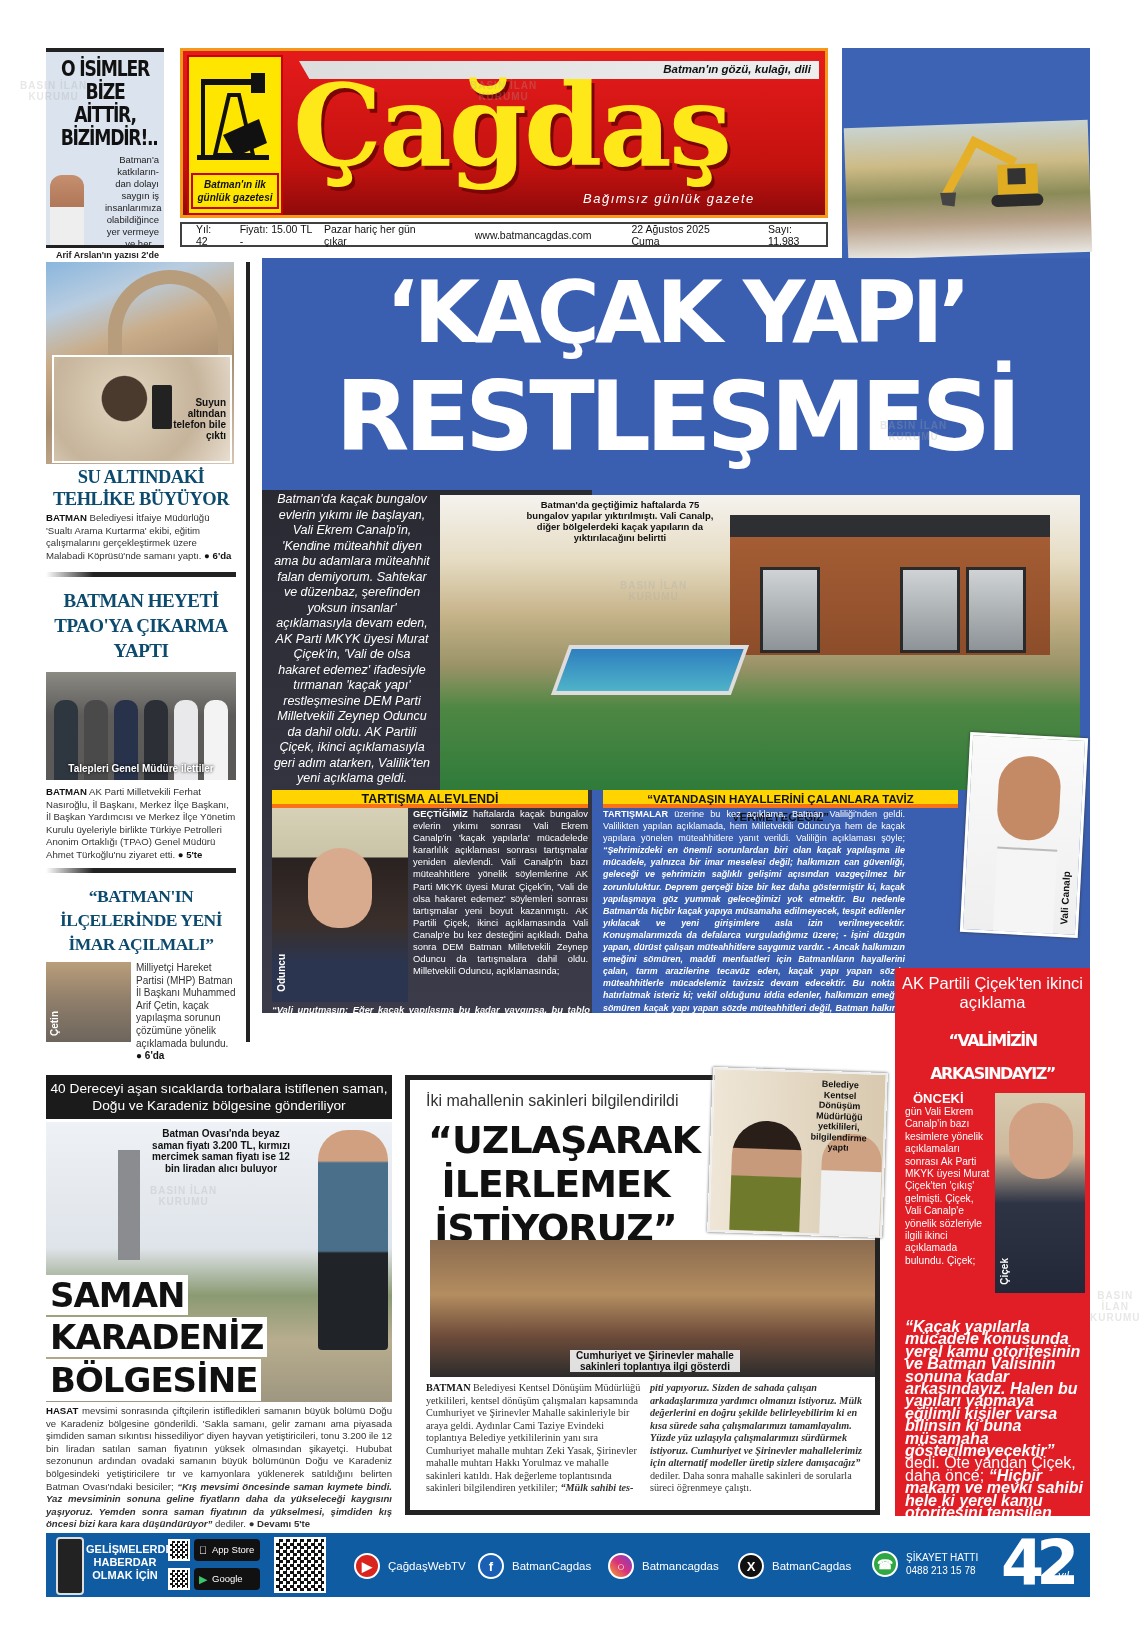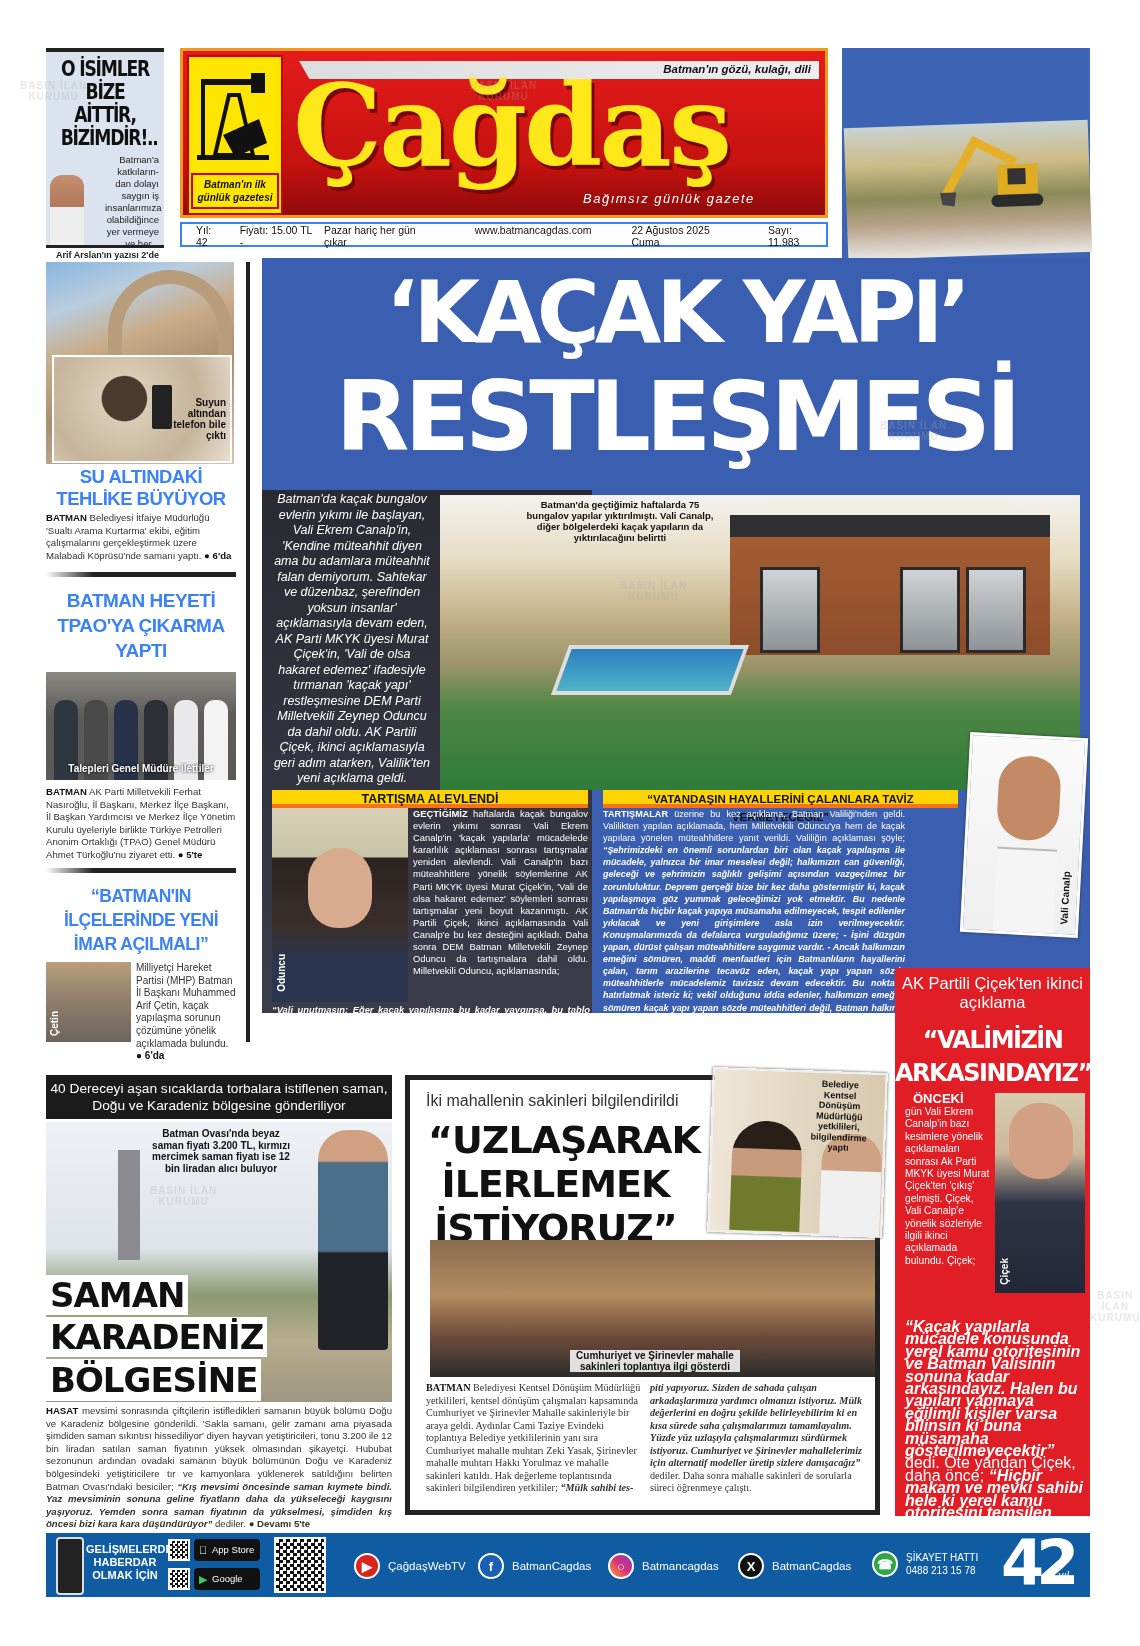--- a/index.html
+++ b/index.html
@@ -14,30 +14,30 @@
 #teaser-avatar{left:50px;top:175px;width:34px;height:70px;border-radius:12px 12px 0 0;background:linear-gradient(#c58f70,#b07758 45%,#eee 46%)}
 
 #masthead{left:180px;top:48px;width:648px;height:170px;background:linear-gradient(#e51b1b,#c4120f 70%,#8f0a0a);border:3px solid #f39a1a}
 #logo-box{left:4px;top:4px;width:96px;height:160px;background:#ffe600;border:2px solid #c00}
 #oil-rig{left:6px;top:8px;width:80px;height:100px}
 #logo-tag{left:2px;bottom:4px;width:88px;height:36px;border:2px solid #c00;background:#ffe600;font-size:10px;font-style:italic;font-weight:bold;line-height:13px;text-align:center;padding-top:3px;color:#111}
 #slogan-bar{right:6px;top:10px;width:520px;height:18px;background:linear-gradient(90deg,#ddd,#eee);clip-path:polygon(0 0,100% 0,100% 100%,2% 100%);}
 #slogan{right:14px;top:12px;font-size:11.5px;font-style:italic;font-weight:bold;color:#111}
 #brand{left:110px;top:5px;font-family:"DejaVu Serif",serif;font-weight:bold;font-size:112px;line-height:140px;color:#ffe81a;letter-spacing:-3px;text-shadow:3px 4px 0 #7a0505}
 #brand-sub{left:400px;top:140px;font-size:13px;font-style:italic;color:#fff;letter-spacing:1.5px}
-#infobar{left:180px;top:222px;width:648px;height:25px;border:2px solid #3b82f6;display:flex;align-items:flex-start;font-size:10.5px;color:#111}
+#infobar{left:180px;top:222px;width:648px;height:25px;border:2px solid #404040;display:flex;align-items:center;font-size:10.5px;color:#111}
 #infobar span{margin-left:14px}
 
 #promo{left:842px;top:48px;width:248px;height:210px;background:#3c63b4}
 #promo-title{top:8px;width:100%;text-align:center;color:#fff;font-size:15.5px;line-height:17px;letter-spacing:.3px}
 #promo-photo{left:4px;top:76px;width:244px;height:132px;background:linear-gradient(180deg,#c9d3d0 0%,#cdbb86 30%,#8a8b58 55%,#b9a28a 75%,#e8e6e2 100%);transform:rotate(-2deg)}
 #excavator{left:90px;top:10px;width:110px;height:95px}
 
 .col-rule{position:absolute;height:5px;background:linear-gradient(90deg,#fff,#222 25%)}
-.head-l{position:absolute;font-family:Liberation Sans, sans-serif;font-weight:bold;color:#3b82f6;text-align:center;letter-spacing:-.5px}
+.head-l{position:absolute;font-family:Liberation Serif, serif;font-weight:bold;color:#0c4a6e;text-align:center;letter-spacing:-.5px}
 .body-s{position:absolute;font-size:9.6px;line-height:12.6px;color:#333}
 .body-s b{color:#111}
 #story1-photo{left:46px;top:262px;width:188px;height:202px;background:linear-gradient(160deg,#8ab6dd 0%,#b9cde0 20%,#c9ad8a 38%,#a98e70 60%,#d7c5b2 100%)}
 #bridge-arch{left:62px;top:8px;width:124px;height:100px;border:14px solid #b79d7c;border-bottom:none;border-radius:62px 62px 0 0}
 #inset-photo{left:52px;top:355px;width:180px;height:108px;background:radial-gradient(circle at 40% 40%,#4a3a2e 0 18%,#d9cbb4 19%,#c6b49b 60%,#e8ddcf);border:2px solid #fff}
 #phone{left:98px;top:28px;width:20px;height:44px;background:#222;border-radius:2px}
 #inset-cap{right:4px;top:40px;font-size:10px;font-weight:bold;color:#111;text-align:right;line-height:11px}
 #story2-photo{left:46px;top:672px;width:190px;height:108px;background:linear-gradient(#8b8a83,#5d5c5a 40%,#5a5957)}
 .suit{position:absolute;bottom:0;width:24px;height:80px;border-radius:10px 10px 0 0}
 #story2-cap{bottom:6px;left:0;width:100%;text-align:center;color:#fff;font-size:10px;font-weight:bold;text-shadow:0 0 3px #000}
@@ -59,21 +59,21 @@
 #oduncu-face{left:36px;top:40px;width:64px;height:80px;border-radius:32px 32px 30px 30px;background:#d9ab8e}
 .vlabel{position:absolute;color:#fff;font-size:10px;font-weight:bold;writing-mode:vertical-rl;transform:rotate(180deg)}
 #art-left{left:413px;top:808px;width:175px;font-size:9.4px;line-height:12.1px;color:#fff;text-align:justify}
 #art-left-tail{left:272px;top:1004px;width:318px;font-size:9.4px;line-height:12.1px;color:#fff;text-align:justify}
 #art-right{left:603px;top:808px;width:302px;font-size:9.1px;line-height:12.1px;color:#fff;text-align:justify}
 #canalp-photo{left:965px;top:735px;width:118px;height:200px;background:linear-gradient(#fafafa,#efefef);border:3px solid #fff;transform:rotate(3deg);box-shadow:0 0 3px #333}
 #canalp-face{left:28px;top:18px;width:62px;height:84px;border-radius:30px;background:#c48a66}
 
 #red-box{left:895px;top:968px;width:195px;height:548px;background:#e11d25;color:#fff}
 #red-kicker{top:6px;width:100%;text-align:center;font-size:16.5px;line-height:19px}
-#red-quote{top:56px;width:100%;text-align:center;font-family:"DejaVu Sans",sans-serif;font-weight:bold;font-size:24px;line-height:33px;letter-spacing:-1.5px}
+#red-quote{top:56px;width:100%;text-align:center;font-family:"DejaVu Sans",sans-serif;font-weight:bold;font-size:16px;line-height:33px;letter-spacing:-1.5px}
 #red-body{left:18px;top:125px;width:78px;font-size:13px;line-height:12.4px}
 #red-tail{left:10px;top:353px;width:182px;font-size:16px;line-height:12.4px}
 #cicek-photo{left:100px;top:125px;width:90px;height:200px;background:linear-gradient(#d8ccb1 0%,#cdb89c 30%,#2f3445 55%,#232838)}
 #cicek-face{left:14px;top:10px;width:64px;height:76px;border-radius:30px;background:#d2a183}
 
 #saman-kicker{left:46px;top:1075px;width:346px;height:44px;background:#1b1b1b;color:#fff;font-size:13.7px;line-height:17px;text-align:center;padding-top:5px}
 #saman-photo{left:46px;top:1122px;width:346px;height:280px;background:linear-gradient(180deg,#eef1f5 0%,#dfe4ea 45%,#8b9a73 62%,#b8ad8e 78%,#9e9680 100%)}
 #tower{left:72px;top:28px;width:22px;height:110px;background:#8b8c8f}
 #man{left:272px;top:8px;width:70px;height:220px;background:linear-gradient(#d0a080 0 14%,#4a6f8a 15% 55%,#202428 56%);border-radius:30px 30px 4px 4px}
 #saman-cap{left:100px;top:6px;width:150px;text-align:center;font-size:10px;font-weight:bold;color:#111;line-height:11.5px}

